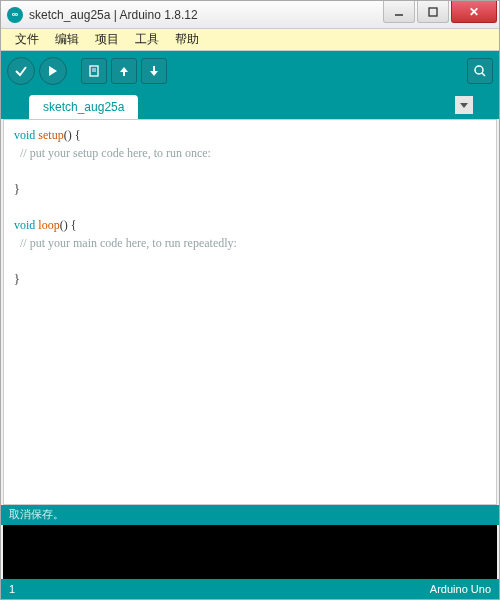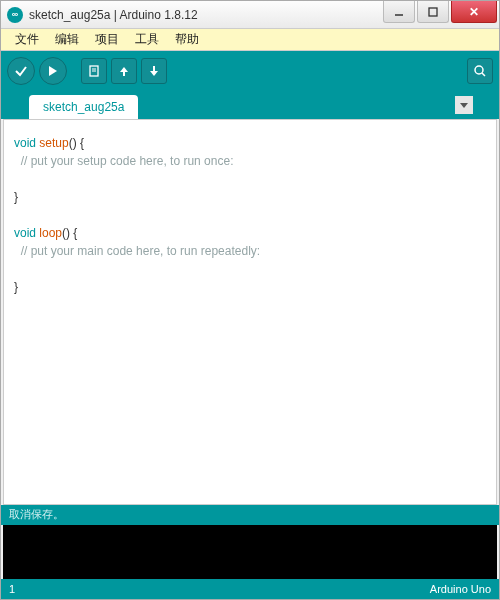--- a/index.html
+++ b/index.html
@@ -19,21 +19,21 @@
 
 .toolbar { height: 40px; background: #00979d; display: flex; align-items: center; padding: 0 6px; gap: 4px; }
 .tbtn { width: 28px; height: 28px; border-radius: 50%; background: #128f95; border: 1px solid #0b6d72; display: flex; align-items: center; justify-content: center; color: #fff; font-size: 14px; }
 .tbtn.rect { border-radius: 3px; width: 26px; height: 26px; background: #128f95; }
 .spacer { flex: 1; }
 
 .tabbar { height: 28px; background: #00979d; display: flex; align-items: flex-end; padding: 0 22px; }
 .tab { background: #fff; color: #00979d; padding: 5px 14px; border-radius: 4px 4px 0 0; font-size: 12px; margin-left: 6px; }
 .tab-drop { width: 18px; height: 18px; background: #e6e6e6; margin: 0 4px 5px auto; display: flex; align-items: center; justify-content: center; font-size: 10px; color: #555; }
 
-.editor { flex: 1; background: #fff; font-family: Liberation Sans, sans-serif; font-size: 12px; padding: 14px 10px; color: #333; white-space: pre; overflow: auto; line-height: 1.5; border: 1px solid #ccc; margin: 0 2px; }
+.editor { flex: 1; background: #fff; font-family: Liberation Serif, serif; font-size: 12px; padding: 6px 10px; color: #333; white-space: pre; overflow: auto; line-height: 1.5; border: 1px solid #ccc; margin: 0 2px; }
 .kw { color: #00979d; }
 .fn { color: #d35400; }
 .cm { color: #95a5a6; }
 
 .status { height: 20px; background: #00979d; color: #cfeff0; font-size: 11px; padding: 2px 8px; display: flex; align-items: flex-start; }
 .console { height: 54px; background: #000; margin: 0 2px; }
 .footer { height: 20px; background: #00979d; display: flex; align-items: center; color: #fff; font-size: 11px; padding: 0 8px; justify-content: space-between; }
 
 svg { display: block; }
 </style>

